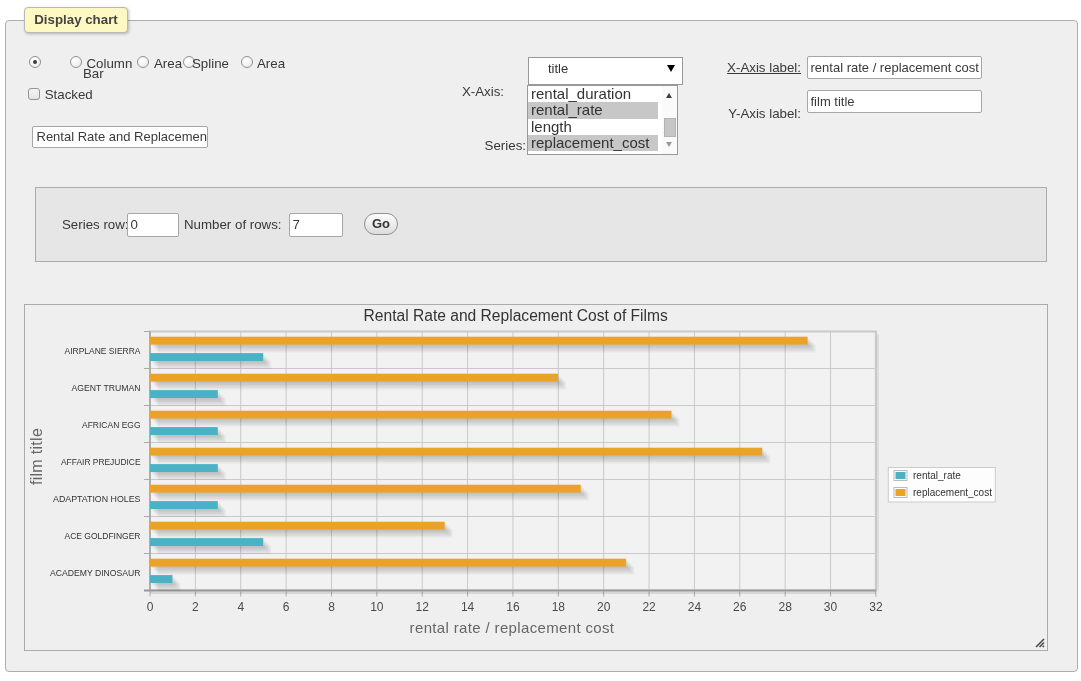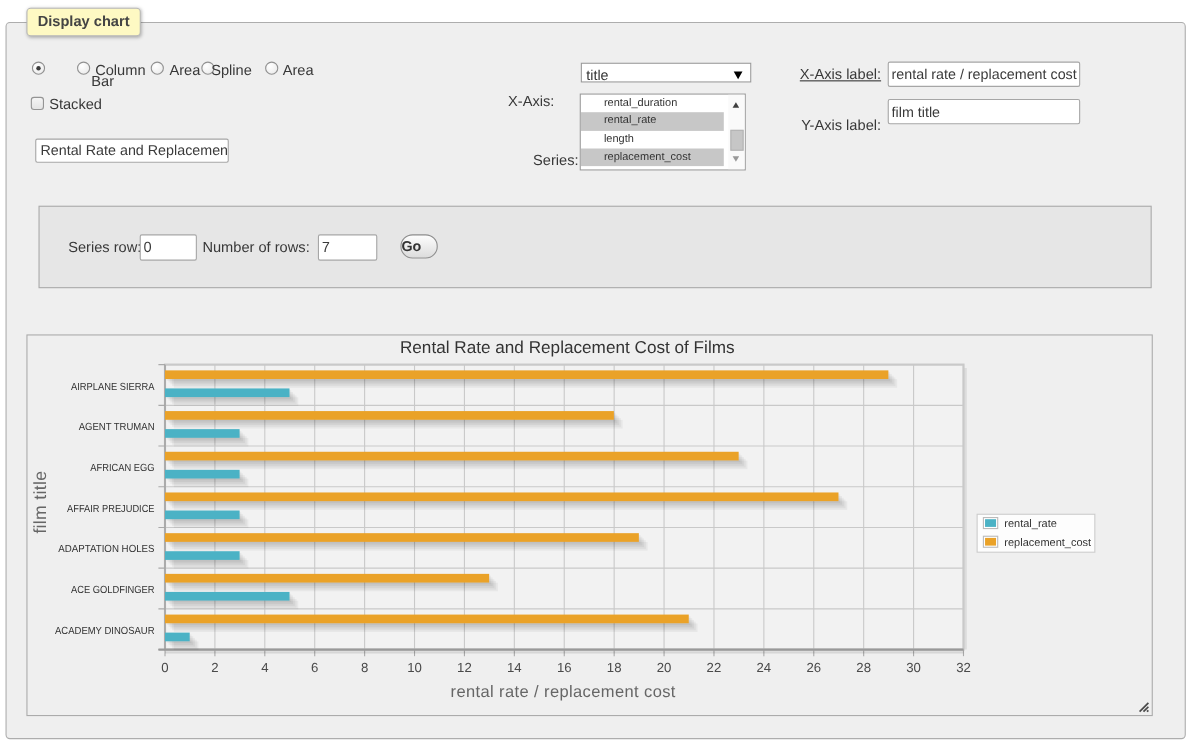--- a/index.html
+++ b/index.html
@@ -4,28 +4,28 @@
 html,body { width:1081px; height:681px; background:#fff; font-family:"Liberation Sans",sans-serif; color:#333; }
 #page { position:relative; width:1081px; height:681px; overflow:hidden; }
 .abs { position:absolute; }
 #fs { left:5px; top:20px; width:1073px; height:652px; background:#efefef; border:1px solid #adadad; border-radius:4px; }
 #legend { left:24px; top:7px; width:104px; height:26px; font-size:13.3px; background:#fef9c3; border:1px solid #b8b8b8; border-radius:4px; box-shadow:1px 1px 3px rgba(0,0,0,0.25); font-weight:bold; color:#444; text-align:center; line-height:24px; }
 .txt13 { font-size:13.3px; color:#383838; line-height:15px; }
 .radio { width:12px; height:12px; border:1px solid #919191; border-radius:50%; background:radial-gradient(circle at 35% 30%, #fff 0%, #ececec 80%); }
 .radio.sel::after { content:""; position:absolute; left:2.8px; top:2.8px; width:4.6px; height:4.6px; border-radius:50%; background:#3b3b3b; }
 .cbx { width:12px; height:12px; border:1px solid #949494; border-radius:3px; background:linear-gradient(#f4f4f4,#e4e4e4); }
 input.ti { border:1px solid #a6a6a6; border-radius:2px; background:#fff; font-family:"Liberation Sans",sans-serif; font-size:13px; color:#3a3a3a; padding:0 0 0 3px; }
-#xsel { left:528px; top:57px; width:155px; height:18px; background:#fff; border:1px solid #999; font-size:13px; line-height:21px; padding-left:4px; color:#333; }
+#xsel { left:528px; top:57px; width:155px; height:28px; background:#fff; border:1px solid #999; font-size:13px; line-height:21px; padding-left:19px; color:#333; }
 #xsel .arr { position:absolute; right:7px; top:7px; width:0; height:0; border-left:4px solid transparent; border-right:4px solid transparent; border-top:7px solid #000; }
 #serlist { left:527px; top:85px; width:151px; height:70px; background:#fff; border:1px solid #999; overflow:hidden; }
-#serlist .it { height:16.33px; font-size:10px; line-height:16px; padding-left:21px; white-space:nowrap; width:130px; }
+#serlist .it { height:16.33px; font-size:15px; line-height:16px; padding-left:3px; white-space:nowrap; width:130px; }
 #serlist .it.sel { background:#c7c7c7; }
 #sbar { position:absolute; right:0; top:0; width:15px; height:68px; background:#fafafa; }
 #panel { left:35px; top:187px; width:1012px; height:75px; background:#e6e6e6; border:1px solid #ababab; }
-#gobtn { left:364px; top:213px; width:34px; height:22px; border:1px solid #8f8f8f; border-radius:11px; background:linear-gradient(#fdfdfd,#dcdcdc); font-size:13px; font-weight:bold; color:#333; text-align:left; line-height:20px; }
+#gobtn { left:364px; top:213px; width:34px; height:22px; border:1px solid #8f8f8f; border-radius:11px; background:linear-gradient(#fdfdfd,#dcdcdc); font-size:13px; font-weight:bold; color:#333; text-align:center; line-height:20px; }
 #chartbox { left:24px; top:304px; width:1024px; height:347px; background:#efefef; border:1px solid #ababab; }
 </style></head><body>
 <div id="page">
   <div id="fs" class="abs"></div>
   <div id="legend" class="abs">Display chart</div>
 
   <div class="abs radio sel" style="left:29px;top:56px;"></div>
   <div class="abs txt13" style="left:46px;top:66px;margin-left:37px;">Bar</div>
   <div class="abs radio" style="left:69.5px;top:56px;"></div>
   <div class="abs txt13" style="left:86.5px;top:56px;">Column</div>

